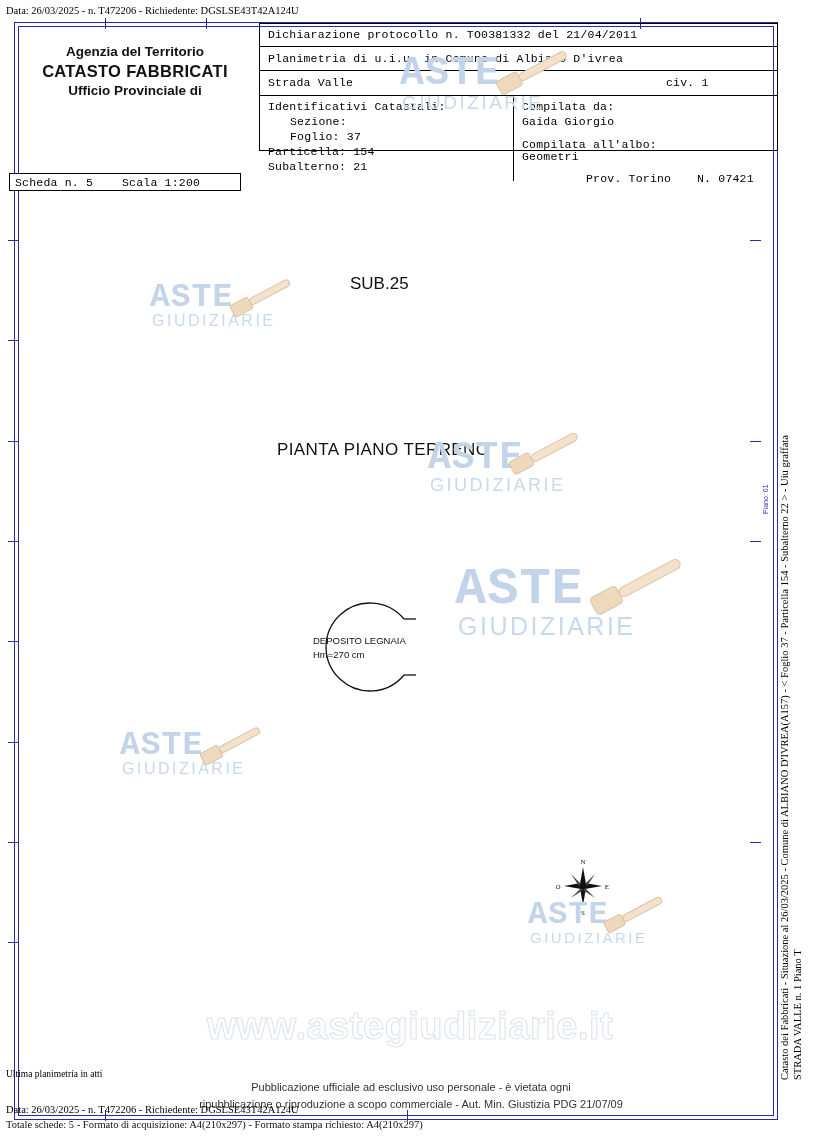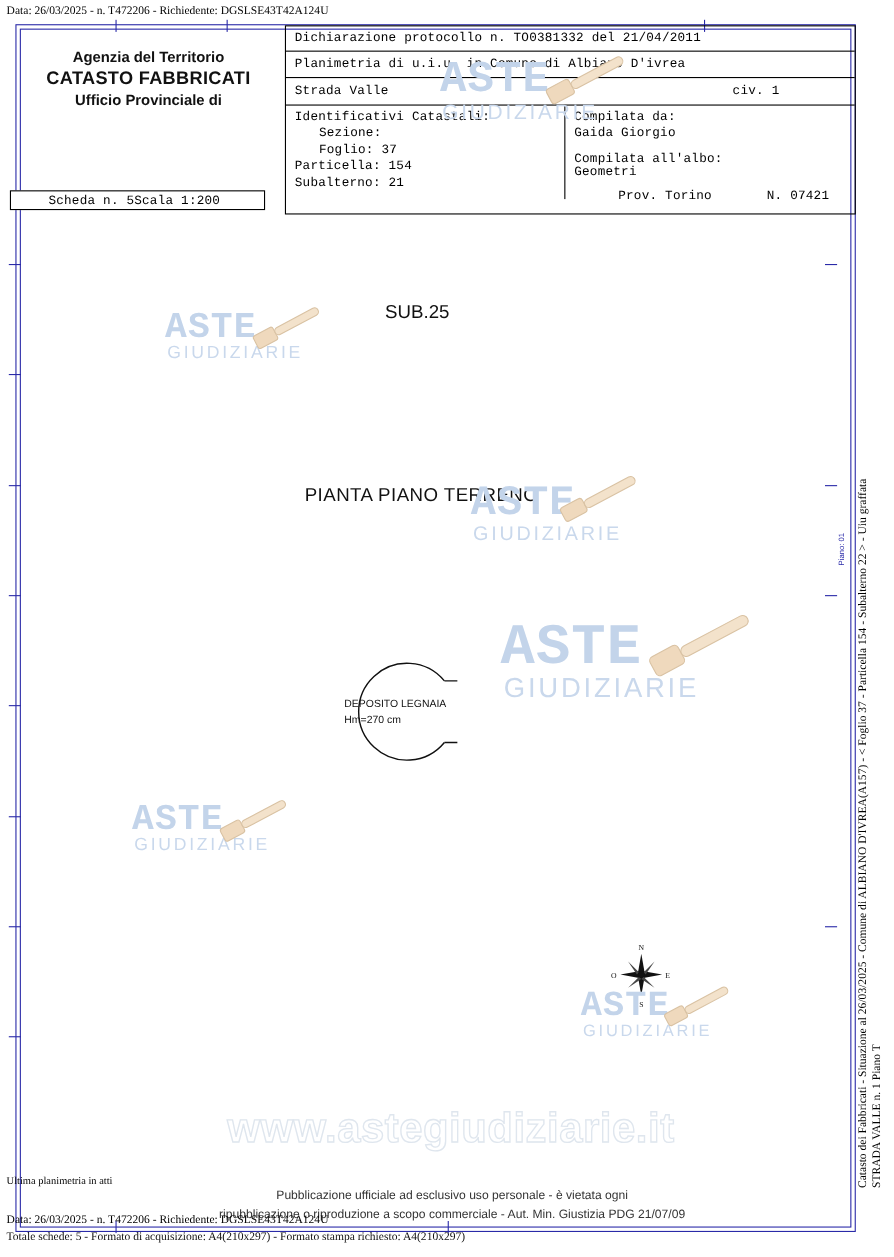--- a/index.html
+++ b/index.html
@@ -75,21 +75,21 @@
   }
   .tick-h { width: 11px; height: 1px; }
   .tick-v { width: 1px; height: 11px; }
 
   
   .hdr {
     position: absolute;
     left: 259px;
     top: 23px;
     width: 519px;
-    height: 172px;
+    height: 128px;
     border: 1px solid #000;
     box-sizing: border-box;
     background: transparent;
   }
   .hdr .row {
     position: absolute;
     left: 0;
     width: 100%;
     border-bottom: 1px solid #000;
     box-sizing: border-box;
@@ -137,21 +137,21 @@
   .scheda {
     position: absolute;
     left: 9px;
     top: 173px;
     width: 232px;
     height: 18px;
     border: 1px solid #000;
     box-sizing: border-box;
     background: #fff;
   }
-  .scheda .s1 { position: absolute; left: 5px; top: 2px; margin-left: 29px; }
+  .scheda .s1 { position: absolute; left: 5px; top: 2px; }
   .scheda .s2 { position: absolute; left: 112px; top: 2px; }
 
   
   .sub-label {
     position: absolute;
     left: 350px;
     top: 274px;
     font-family: "Liberation Sans", sans-serif;
     font-size: 17px;
     color: #111;
@@ -319,21 +319,21 @@
       <div class="mono hdr-txt" style="left:8px; top:4px;">Identificativi Catastali:</div>
       <div class="mono hdr-txt" style="left:30px; top:19px;">Sezione:</div>
       <div class="mono hdr-txt" style="left:30px; top:34px;">Foglio: 37</div>
       <div class="mono hdr-txt" style="left:8px; top:49px;">Particella: 154</div>
       <div class="mono hdr-txt" style="left:8px; top:64px;">Subalterno: 21</div>
 
       <div class="mono hdr-txt" style="left:262px; top:4px;">Compilata da:</div>
       <div class="mono hdr-txt" style="left:262px; top:19px;">Gaida Giorgio</div>
       <div class="mono hdr-txt" style="left:262px; top:42px;">Compilata all'albo:</div>
       <div class="mono hdr-txt" style="left:262px; top:54px;">Geometri</div>
-      <div class="mono hdr-txt" style="left:254px; top:76px;padding-left:48px;">Prov. Torino</div>
+      <div class="mono hdr-txt" style="left:278px; top:76px;padding-left:48px;">Prov. Torino</div>
       <div class="mono hdr-txt" style="left:437px; top:76px;">N. 07421</div>
     </div>
   </div>
 
   <div class="scheda">
     <div class="mono s1">Scheda n. 5</div>
     <div class="mono s2">Scala 1:200</div>
   </div>
 
   <div class="sub-label">SUB.25</div>

